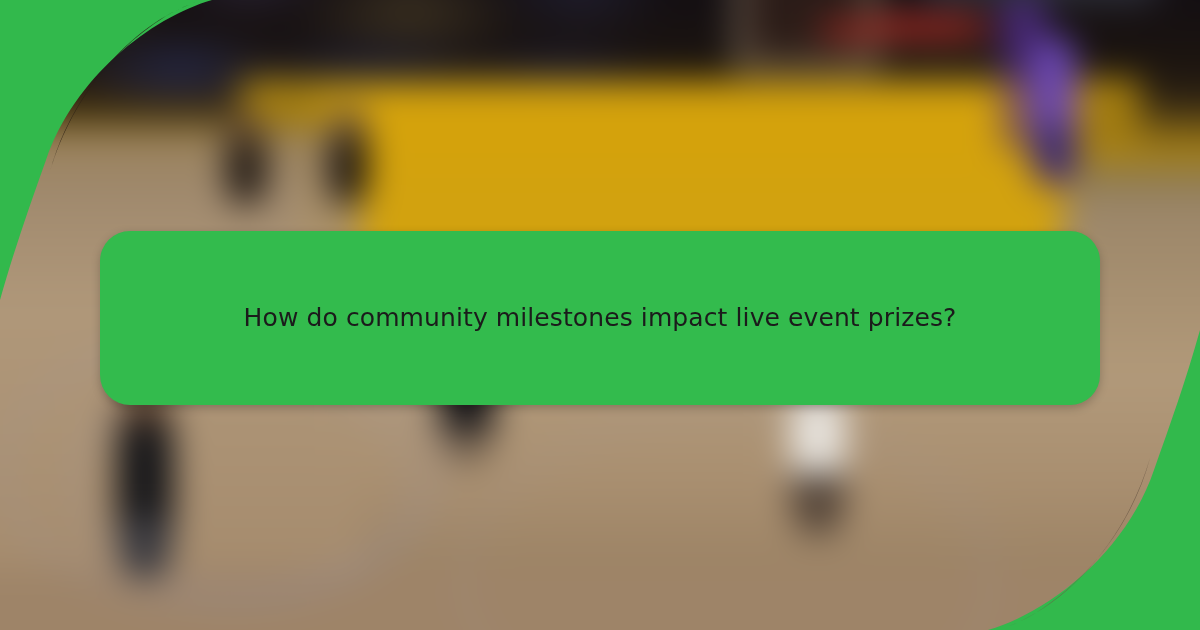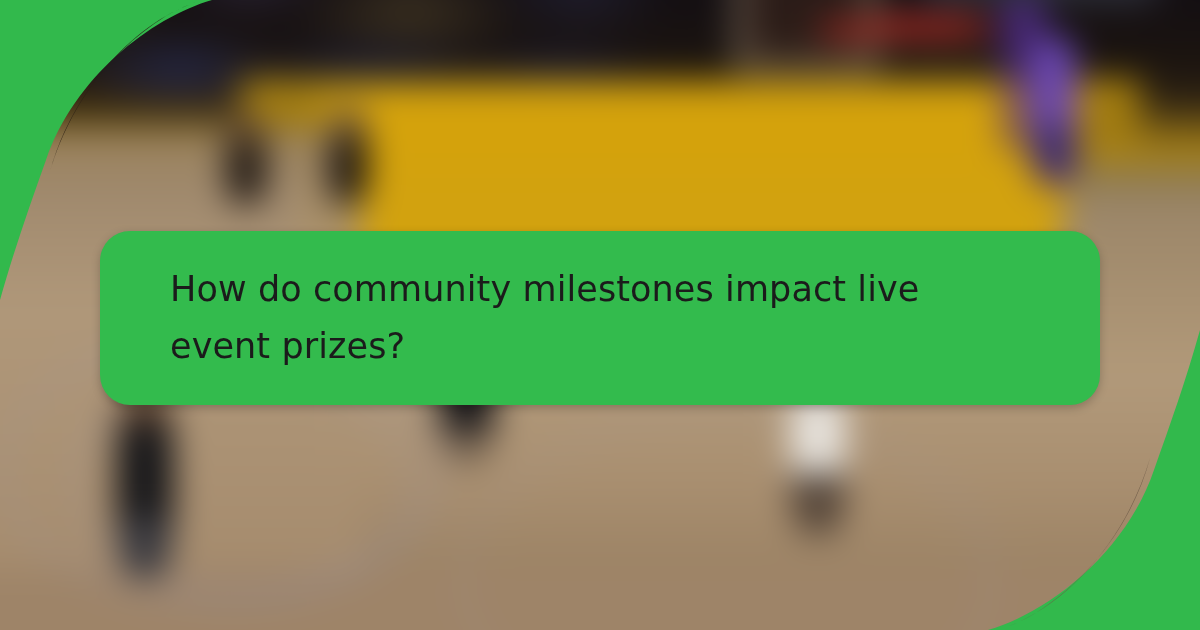--- a/index.html
+++ b/index.html
@@ -163,21 +163,21 @@
     border-radius: 30px;
     display: flex;
     align-items: center;
     justify-content: center;
     box-shadow: 0 3px 10px rgba(0,0,0,.22);
   }
   .card-title {
     margin: 0;
     padding: 0 70px;
     text-align: left;
-    font-size: 35px;
+    font-size: 25px;
     font-weight: 400;
     line-height: 1.62;
     color: #1b1b1b;
     letter-spacing: .1px;
   }
 </style>
 </head>
 <body>
 
 <div id="stage" style="width: 1200px; height: 630px;">

